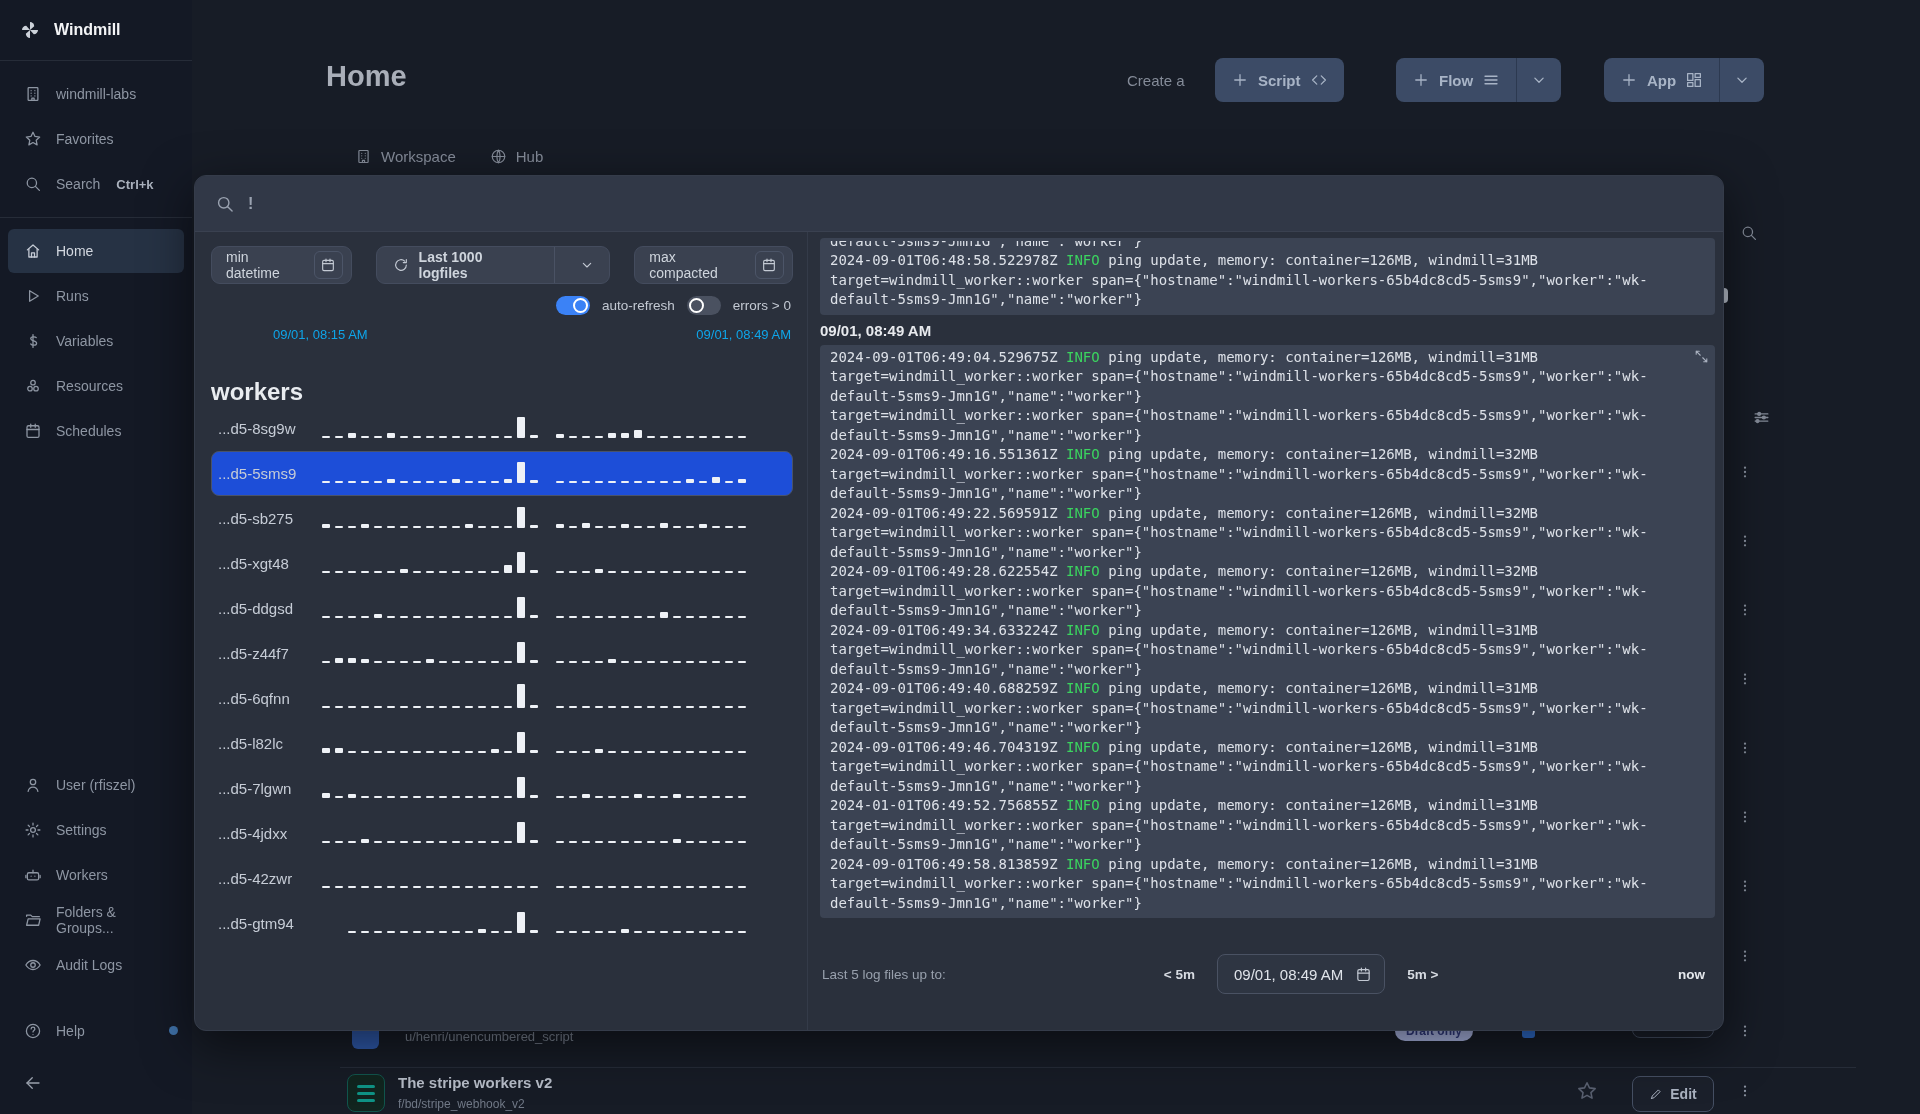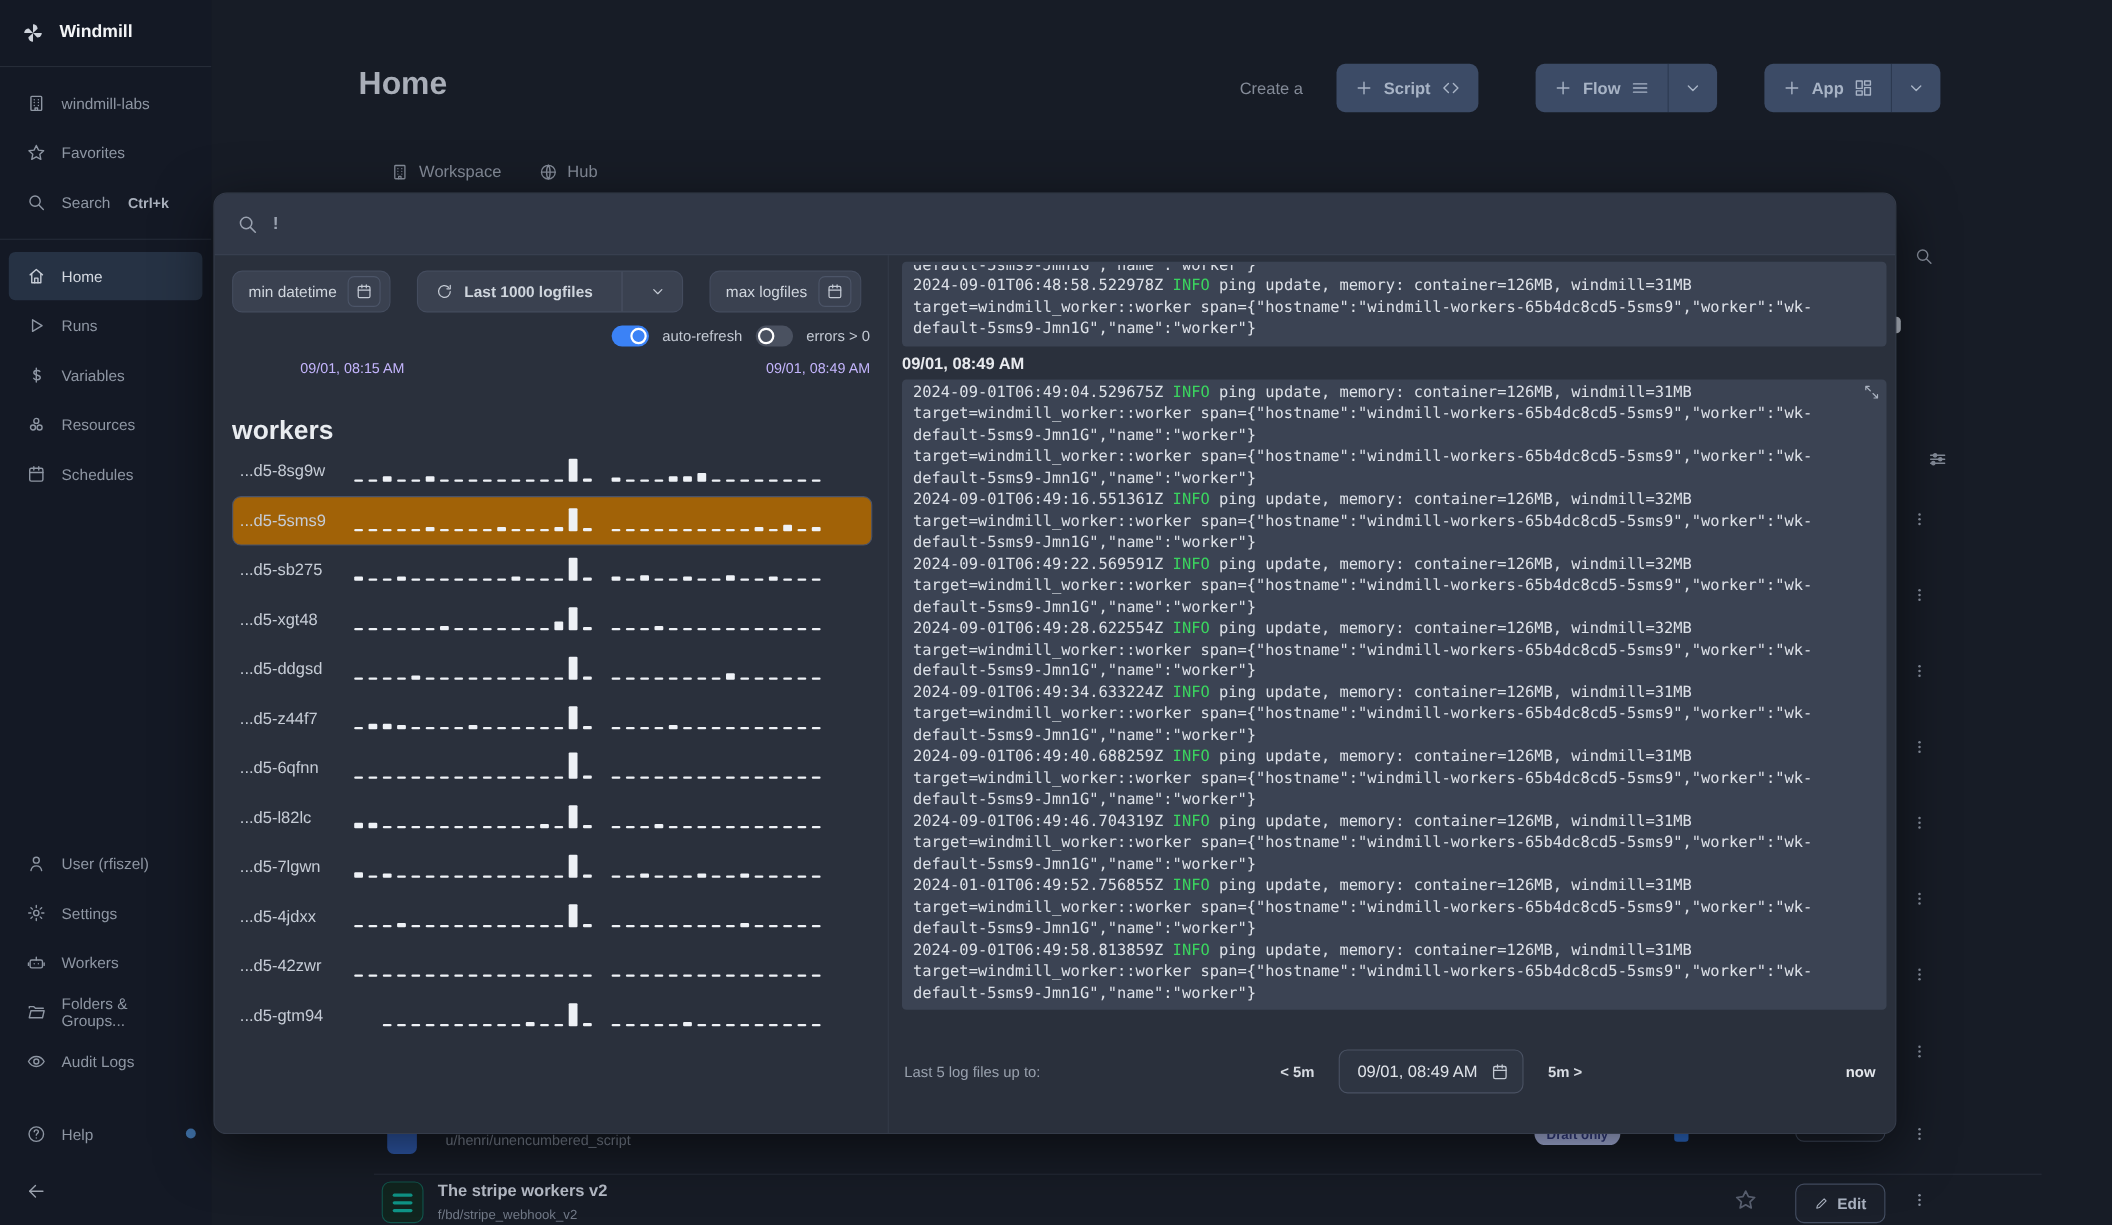--- a/index.html
+++ b/index.html
@@ -93,25 +93,25 @@
   .toggles-row{display:flex;justify-content:flex-end;align-items:center;gap:12px;margin-top:12px;padding-right:2px;}
   .toggle{width:34px;height:19px;border-radius:999px;position:relative;flex:0 0 auto;}
   .toggle.on{background:#3b82f6;}
   .toggle.off{background:#4a5160;}
   .toggle .knob{position:absolute;top:2px;width:15px;height:15px;border-radius:50%;
                 background:#3b82f6;border:2.5px solid #fff;}
   .toggle.on .knob{right:2px;}
   .toggle.off .knob{left:2px;background:#4a5160;}
   .tgl-label{color:#c3c9d3;font-size:13.5px;}
   .range-row{display:flex;justify-content:space-between;margin-top:12px;padding:0 2px 0 62px;
-             color:#c4b5fd;font-size:13px;}
+             color:#0ea5e9;font-size:13px;}
   .workers-title{margin-top:36px;font-size:24px;font-weight:700;color:#e9ecf0;}
   .group-title{margin:39px 0 10px 4px;font-size:19px;font-weight:700;color:#e9ecf0;}
   .worker-row{display:flex;align-items:center;height:45px;padding:0 8px 0 6px;border:1px solid transparent;}
-  .worker-row.selected{background:#a16207;border-color:#49536a;border-radius:8px;}
+  .worker-row.selected{background:#1d4ed8;border-color:#49536a;border-radius:8px;}
   .worker-name{width:104px;font-size:15px;color:#c6ccd6;}
   .spark{flex:1;display:flex;align-items:flex-end;gap:5px;height:32px;padding-bottom:7px;}
   .bar{width:8px;background:#eef1f6;border-radius:1px;}
   .bar.gap{background:transparent;}
   
   .right-panel{flex:1;display:flex;flex-direction:column;border-left:1px solid #343b49;
                padding:0 8px 0 12px;min-width:0;overflow:hidden;}
   .delay-notice{margin-top:11px;text-align:center;color:#9aa2b0;font-size:12.5px;flex:0 0 auto;}
   .log-block{background:#3b4353;border-radius:4px;margin-top:6px;padding:3px 10px 5px;flex:0 0 auto;
              position:relative;}
@@ -529,21 +529,21 @@
             <span class="sep"></span>
             <span class="chev">
               <span class="icn">
                   <svg viewBox="0 0 24 24" fill="none" stroke="currentColor" stroke-width="1.7" stroke-linecap="round" stroke-linejoin="round">
                     <path d="M6.5 9.5l5.5 5.5 5.5-5.5"></path>
                   </svg>
                 </span>
             </span>
           </div>
           <div class="chip">
-            <span>max logfiles</span>
+            <span>max compacted</span>
             <span class="iconbox">
               <span class="icn">
                   <svg viewBox="0 0 24 24" fill="none" stroke="currentColor" stroke-width="1.7" stroke-linecap="round" stroke-linejoin="round">
                     <rect x="4" y="5" width="16" height="15.5" rx="2"></rect>
                     <path d="M4 10h16M9 3v4M15 3v4"></path>
                   </svg>
                 </span>
             </span>
           </div>
         </div>

